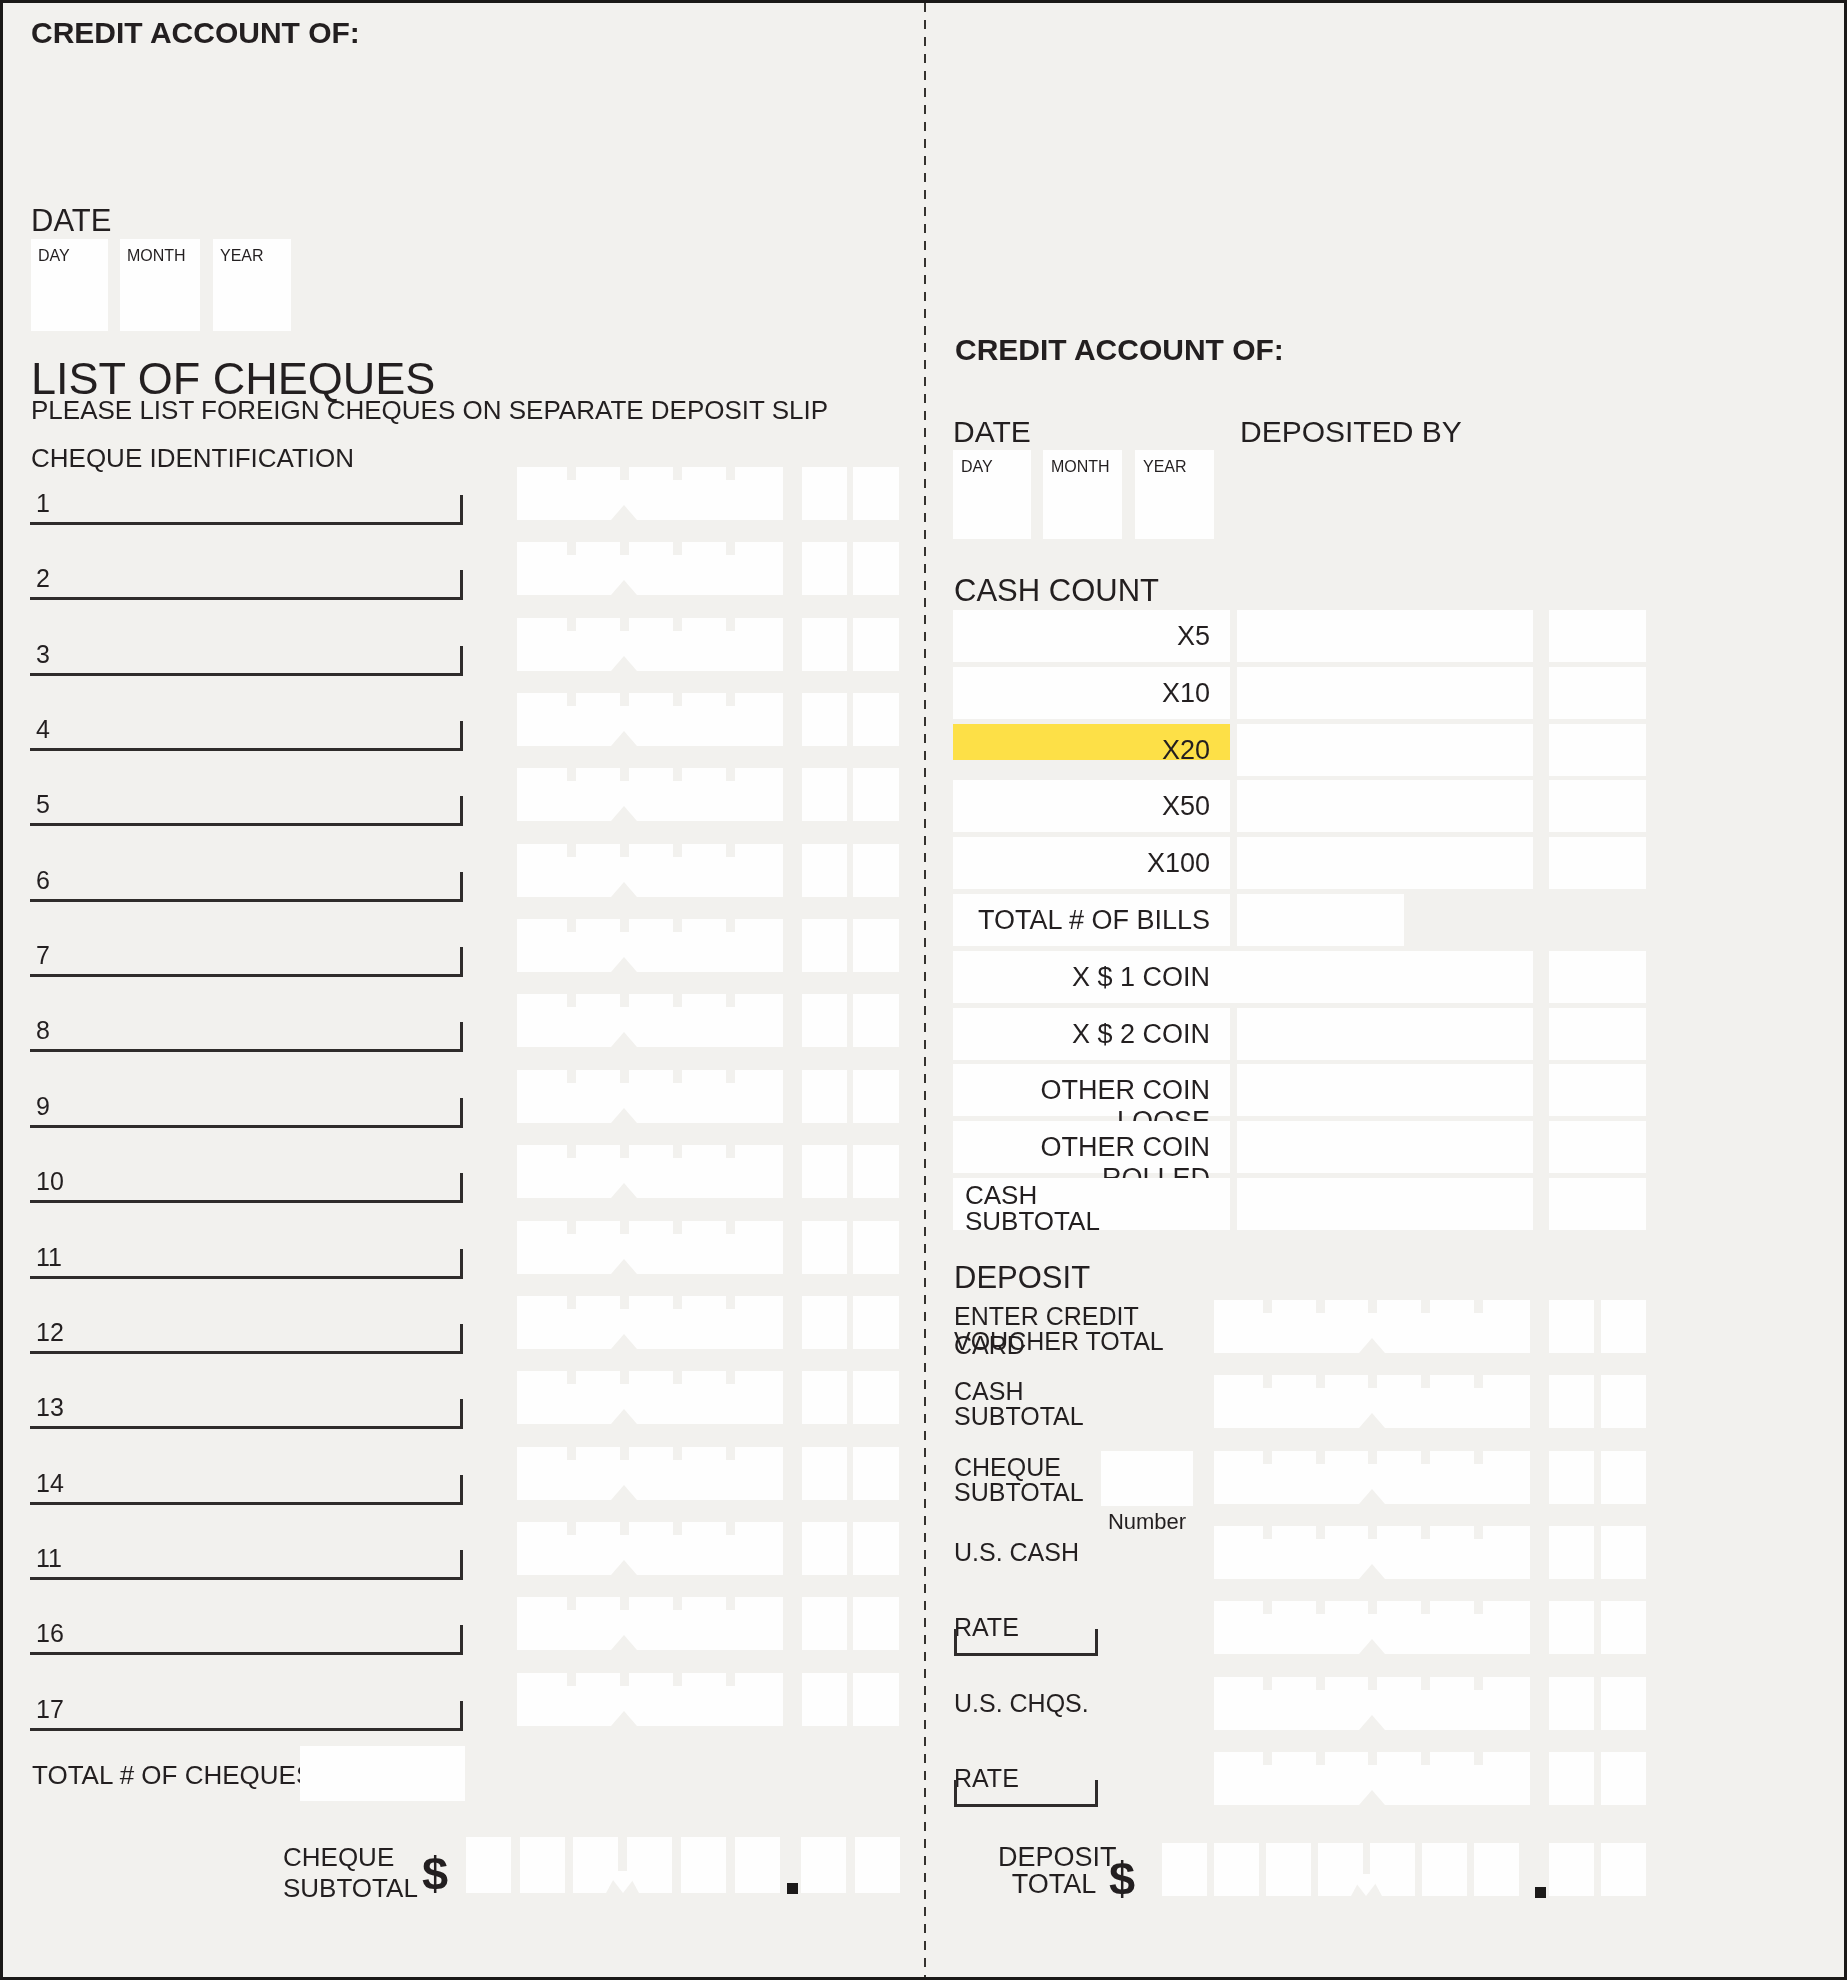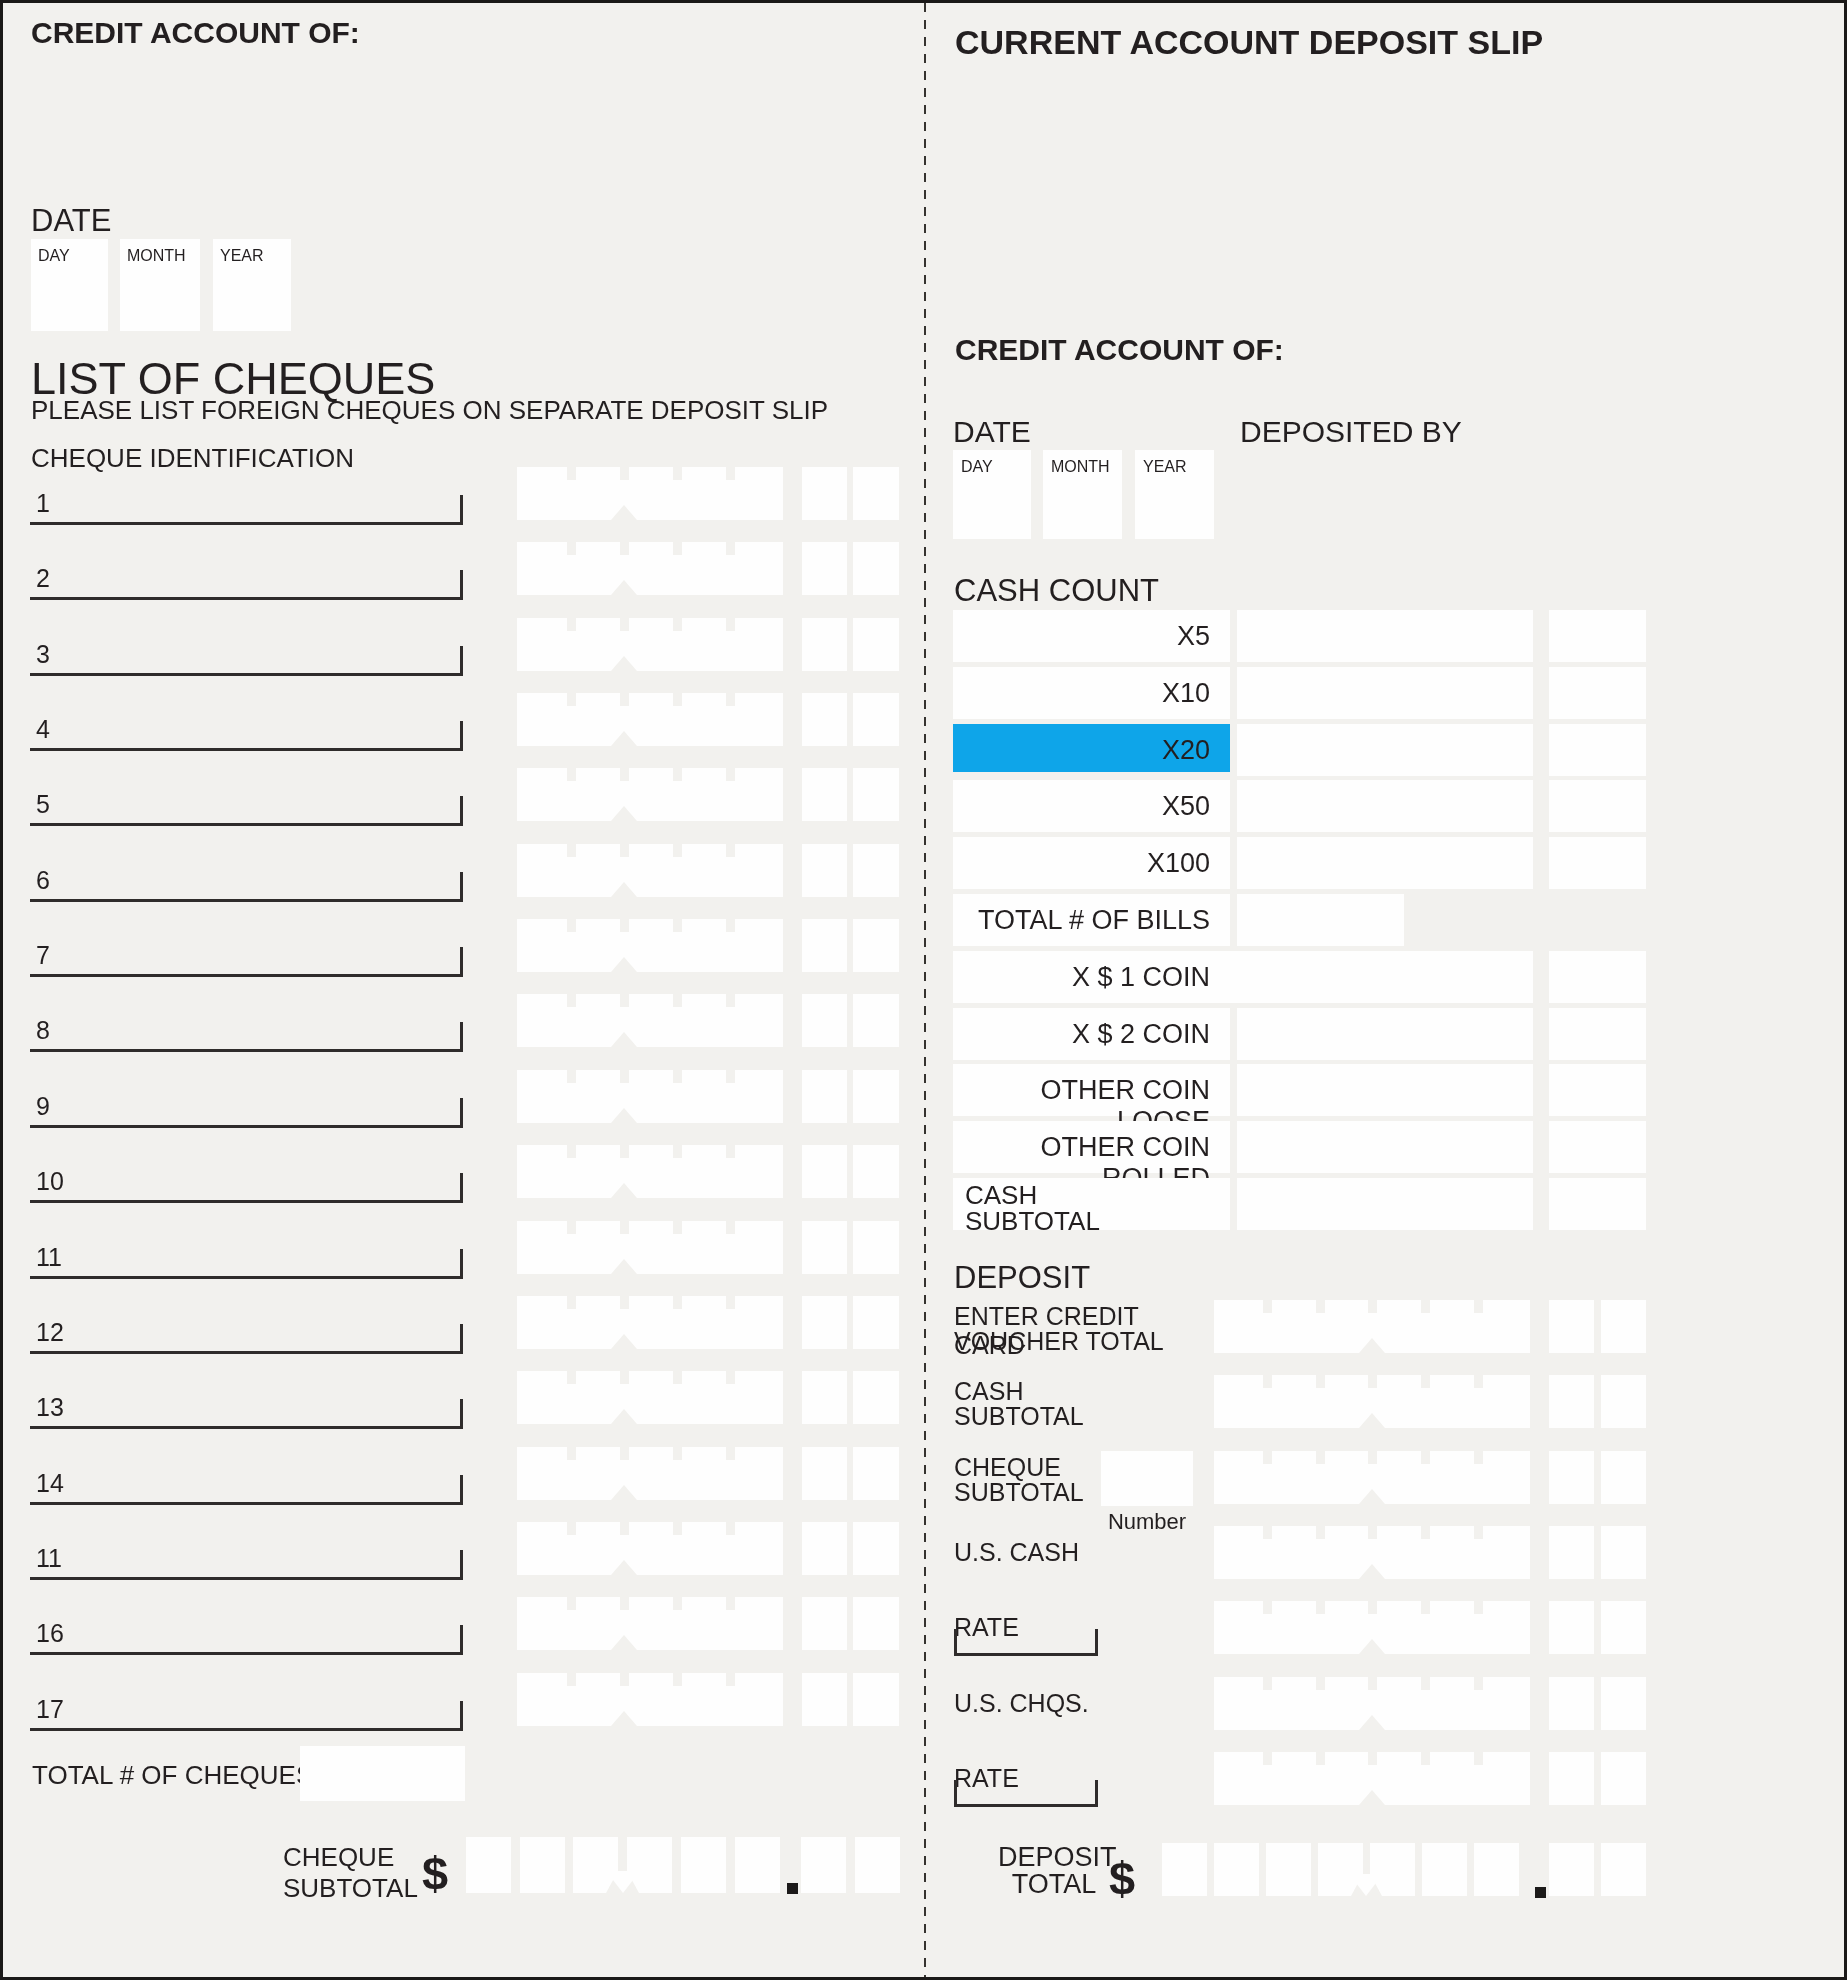--- a/index.html
+++ b/index.html
@@ -40,21 +40,20 @@
   <div class="t" style="left:28px;top:392px;font-size:26px;">PLEASE LIST FOREIGN CHEQUES ON SEPARATE DEPOSIT SLIP</div>
   <div class="t" style="left:28px;top:440px;font-size:26px;">CHEQUE IDENTIFICATION</div>
 
   <div class="t" style="left:29px;top:1757px;font-size:26px;">TOTAL # OF CHEQUES</div>
   <div class="wbox" style="left:297px;top:1743px;width:165px;height:55px;"></div>
 
   <div class="t" style="left:280px;top:1839px;font-size:26px;">CHEQUE</div>
   <div class="t" style="left:280px;top:1870px;font-size:26px;">SUBTOTAL</div>
   <div class="t bold" style="left:419px;top:1843px;font-size:47px;">$</div>
 
-  <div class="t bold" style="left:952px;top:20px;font-size:34px;">CURRENT ACCOUNT DEPOSIT SLIP</div>
   <div class="t bold" style="left:952px;top:330px;font-size:30px;">CREDIT ACCOUNT OF:</div>
 
   <div class="t" style="left:950px;top:412px;font-size:30px;">DATE</div>
   <div class="t" style="left:1237px;top:412px;font-size:30px;">DEPOSITED BY</div>
 
   <div class="wbox" style="left:950px;top:447px;width:78px;height:89px;">
     <div class="t" style="left:8px;top:8px;font-size:16px;">DAY</div>
   </div>
   <div class="wbox" style="left:1040px;top:447px;width:79px;height:89px;">
     <div class="t" style="left:8px;top:8px;font-size:16px;">MONTH</div>
@@ -287,21 +286,21 @@
     <div style="position: absolute; left: 950px; top: 607px; width: 277px; height: 52px; background: rgb(254, 254, 254);">
       <div style="position: absolute; left: 0px; top: 11px; width: 257px; height: 30px; padding-right: 20px; font-size: 27px; text-align: right;">X5</div>
     </div>
     <div style="position: absolute; left: 1234px; top: 607px; width: 296px; height: 52px; background: rgb(254, 254, 254);"></div>
     <div style="position: absolute; left: 1546px; top: 607px; width: 97px; height: 52px; background: rgb(254, 254, 254);"></div>
     <div style="position: absolute; left: 950px; top: 663.8px; width: 277px; height: 52px; background: rgb(254, 254, 254);">
       <div style="position: absolute; left: 0px; top: 11px; width: 257px; height: 30px; padding-right: 20px; font-size: 27px; text-align: right;">X10</div>
     </div>
     <div style="position: absolute; left: 1234px; top: 663.8px; width: 296px; height: 52px; background: rgb(254, 254, 254);"></div>
     <div style="position: absolute; left: 1546px; top: 663.8px; width: 97px; height: 52px; background: rgb(254, 254, 254);"></div>
-    <div style="position: absolute; left: 950px; top: 720.6px; width: 277px; height: 48px; background: #0ea5e9;">
+    <div style="position: absolute; left: 950px; top: 720.6px; width: 277px; height: 36px; background: #fde047;">
       <div style="position: absolute; left: 0px; top: 11px; width: 257px; height: 30px; padding-right: 20px; font-size: 27px; text-align: right;">X20</div>
     </div>
     <div style="position: absolute; left: 1234px; top: 720.6px; width: 296px; height: 52px; background: rgb(254, 254, 254);"></div>
     <div style="position: absolute; left: 1546px; top: 720.6px; width: 97px; height: 52px; background: rgb(254, 254, 254);"></div>
     <div style="position: absolute; left: 950px; top: 777.4px; width: 277px; height: 52px; background: rgb(254, 254, 254);">
       <div style="position: absolute; left: 0px; top: 11px; width: 257px; height: 30px; padding-right: 20px; font-size: 27px; text-align: right;">X50</div>
     </div>
     <div style="position: absolute; left: 1234px; top: 777.4px; width: 296px; height: 52px; background: rgb(254, 254, 254);"></div>
     <div style="position: absolute; left: 1546px; top: 777.4px; width: 97px; height: 52px; background: rgb(254, 254, 254);"></div>
     <div style="position: absolute; left: 950px; top: 834.2px; width: 277px; height: 52px; background: rgb(254, 254, 254);">

